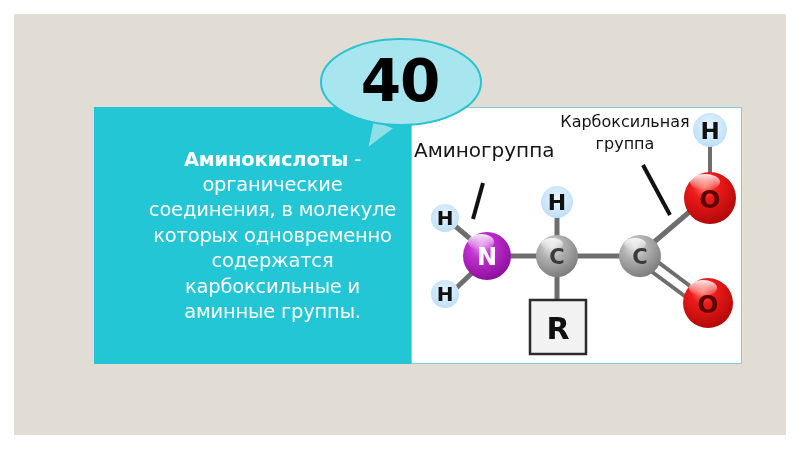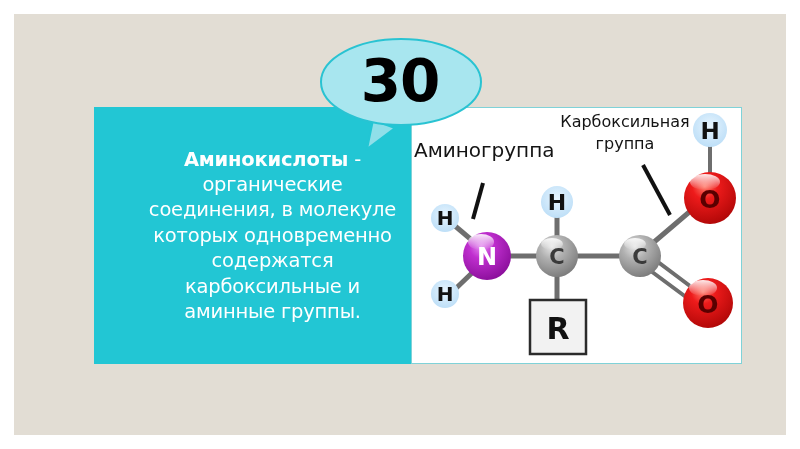--- a/index.html
+++ b/index.html
@@ -240,17 +240,17 @@
         <text x="213" y="19" text-anchor="middle" font-family="DejaVu Sans, Liberation Sans, sans-serif" font-size="16" fill="#141414">Карбоксильная</text>
         <text x="213" y="41" text-anchor="middle" font-family="DejaVu Sans, Liberation Sans, sans-serif" font-size="16" fill="#141414">группа</text>
       </svg>
     </div>
 
     <div id="number-bubble">
       <svg id="bubble-svg" viewBox="0 0 180 115">
         <path d="M 56 84 L 50 113 L 78 92 Z" fill="#8fdfe9" stroke="#22c6d4" stroke-width="2"></path>
         <ellipse cx="84" cy="46" rx="80" ry="43" fill="#a8e6ef" stroke="#29c3d2" stroke-width="2"></ellipse>
       </svg>
-      <div id="bubble-number">30</div>
+      <div id="bubble-number">40</div>
     </div>
 
   </div>
 </div>
 
 </body></html>

